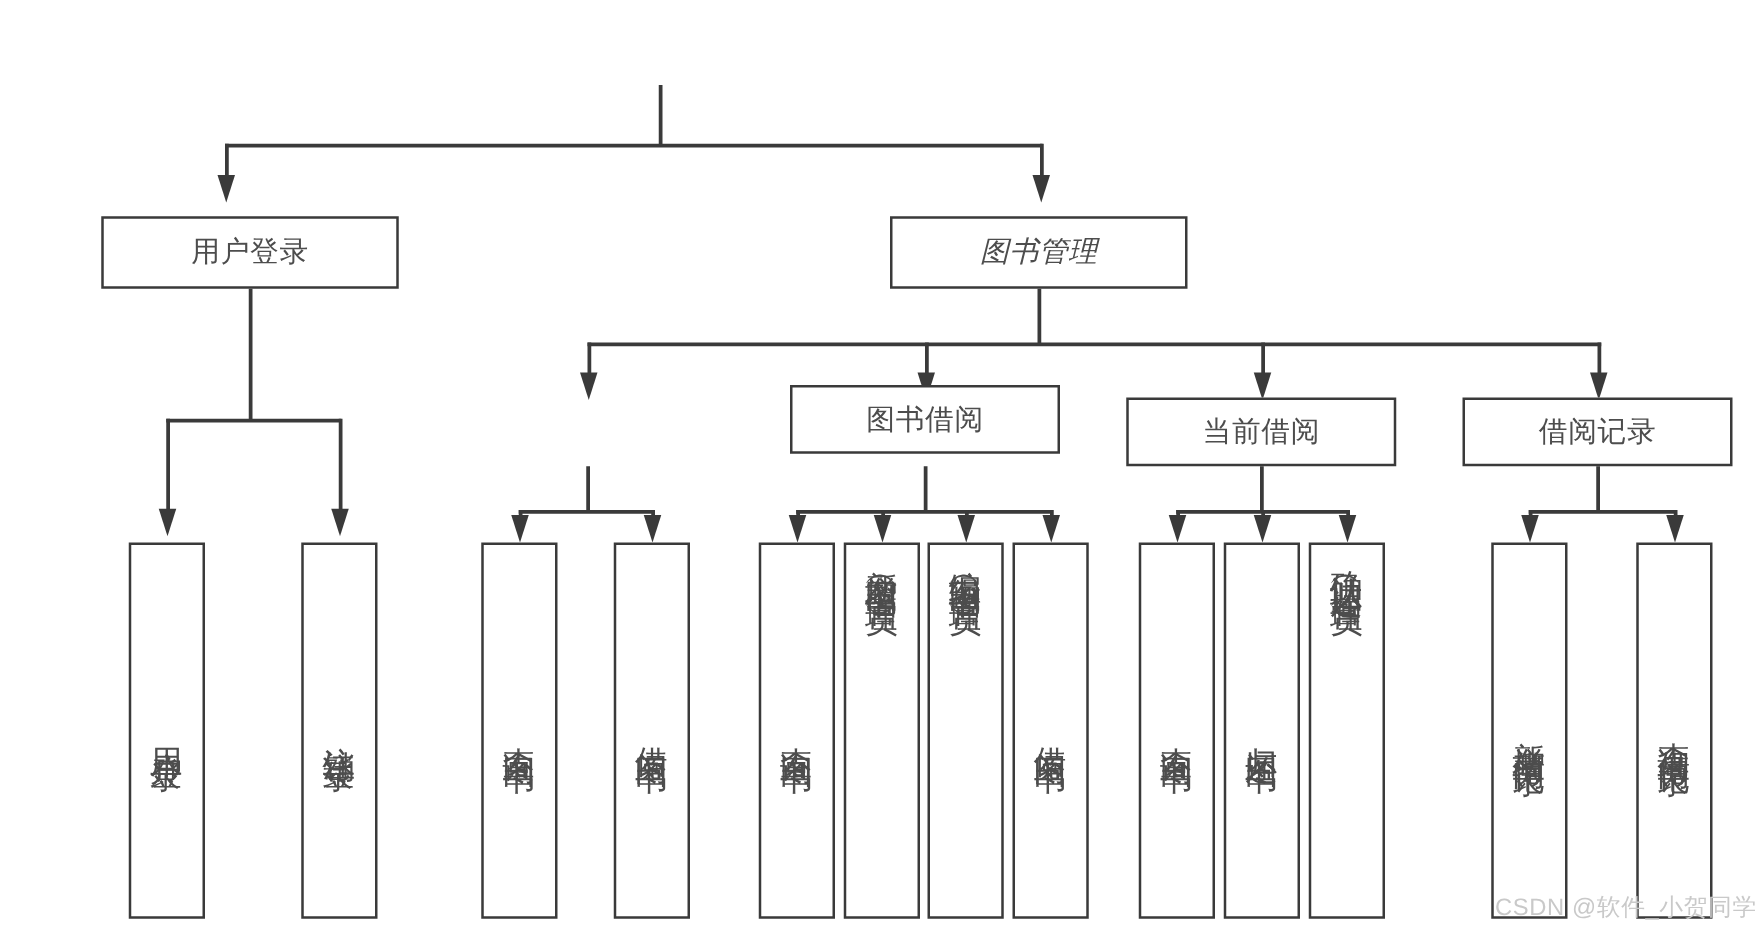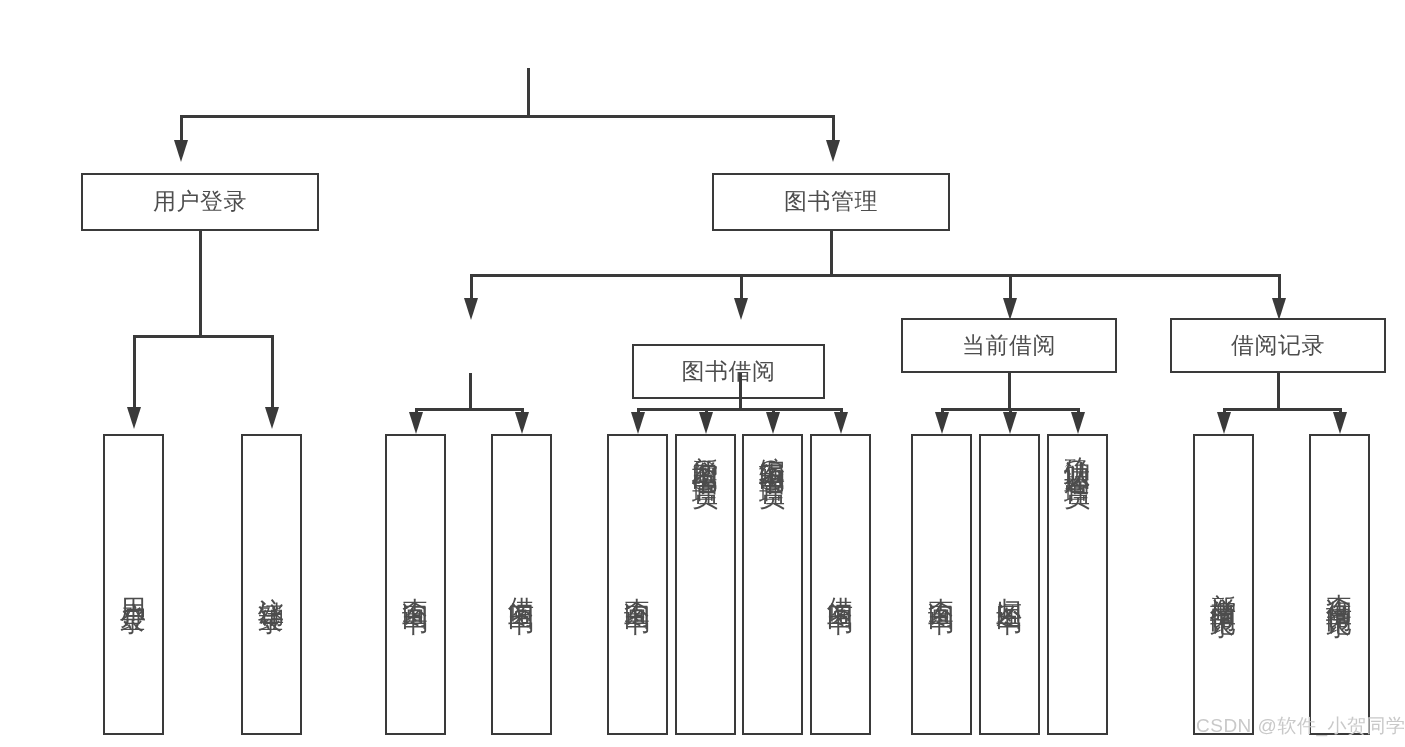--- a/index.html
+++ b/index.html
@@ -68,21 +68,21 @@
   <div class="ln hln" style="left:180px;top:115px;width:654px;"></div>
   <div class="ln vln" style="left:180px;top:115px;height:26px;"></div>
   <div class="arrow" style="left:174px;top:140px;"></div>
   <div class="ln vln" style="left:832px;top:115px;height:26px;"></div>
   <div class="arrow" style="left:826px;top:140px;"></div>
 
   <div class="node h" style="left:81px;top:173px;width:238px;height:58px;">
     <span class="lbl">用户登录</span>
   </div>
 
-  <div class="node h" style="left:712px;top:173px;width:238px;height:58px;">
+  <div class="node h" style="left:712px;top:173px;width:238px;height:58px;font-style:italic;">
     <span class="lbl">图书管理</span>
   </div>
 
   <div class="ln vln" style="left:199px;top:231px;height:106px;"></div>
   <div class="ln hln" style="left:133px;top:335px;width:140px;"></div>
   <div class="ln vln" style="left:133px;top:335px;height:73px;"></div>
   <div class="arrow" style="left:127px;top:407px;"></div>
   <div class="ln vln" style="left:271px;top:335px;height:73px;"></div>
   <div class="arrow" style="left:265px;top:407px;"></div>
 
@@ -90,21 +90,21 @@
   <div class="ln hln" style="left:470px;top:274px;width:811px;"></div>
   <div class="ln vln" style="left:470px;top:274px;height:25px;"></div>
   <div class="arrow" style="left:464px;top:298px;"></div>
   <div class="ln vln" style="left:740px;top:274px;height:25px;"></div>
   <div class="arrow" style="left:734px;top:298px;"></div>
   <div class="ln vln" style="left:1009px;top:274px;height:25px;"></div>
   <div class="arrow" style="left:1003px;top:298px;"></div>
   <div class="ln vln" style="left:1278px;top:274px;height:25px;"></div>
   <div class="arrow" style="left:1272px;top:298px;"></div>
 
-  <div class="node h" style="left:632px;top:308px;width:193px;height:55px;margin-top:36px;">
+  <div class="node h" style="left:632px;top:308px;width:216px;height:55px;">
     <span class="lbl">图书借阅</span>
   </div>
   <div class="node h" style="left:901px;top:318px;width:216px;height:55px;">
     <span class="lbl">当前借阅</span>
   </div>
   <div class="node h" style="left:1170px;top:318px;width:216px;height:55px;">
     <span class="lbl">借阅记录</span>
   </div>
 
   <div class="ln vln" style="left:469px;top:373px;height:37px;"></div>

